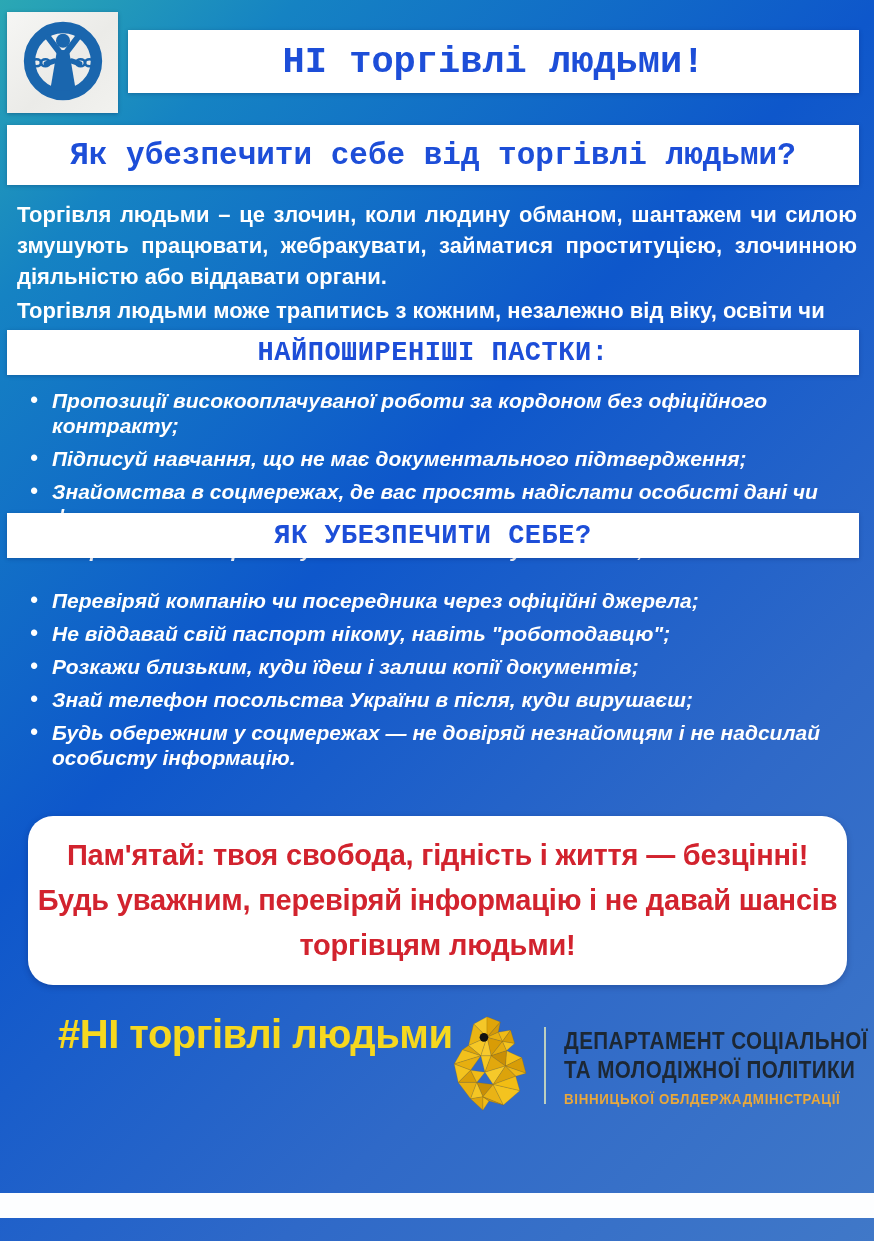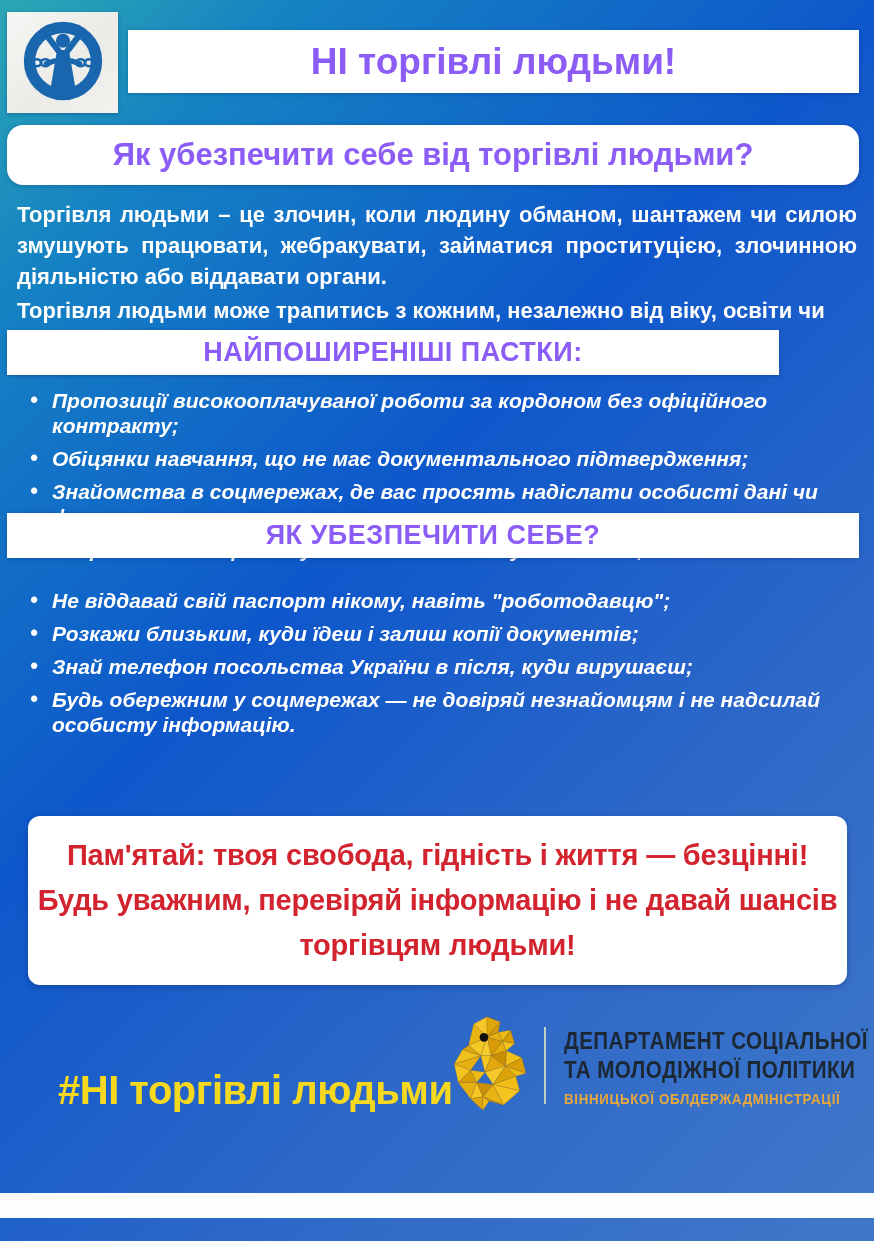--- a/index.html
+++ b/index.html
@@ -3,25 +3,25 @@
 <meta charset="utf-8">
 <style>
   html,body { margin:0; padding:0; background:#555; }
   .poster {
     position:relative; width:874px; height:1241px; overflow:hidden;
     font-family:"Liberation Sans", sans-serif;
     background:linear-gradient(135deg,#2BA8B4 0%,#1583C3 14%,#0E57CB 42%,#2F69C8 72%,#4078C8 100%);
   }
   .banner {
     position:absolute; background:#fff; display:flex; align-items:center; justify-content:center;
-    color:#8b5cf6; font-weight:bold; box-shadow:0 1px 4px rgba(0,10,60,.25); text-align:center;
+    color:#1d4ed8; font-weight:bold; box-shadow:0 1px 4px rgba(0,10,60,.25); text-align:center;font-family:Liberation Mono, monospace;
   }
   .title-banner   { left:128px; top:30px;  width:731px; height:63px; font-size:37px; }
-  .subtitle-banner{ left:7px;   top:125px; width:852px; height:60px; font-size:31px;border-radius:16px; }
-  .section-banner1{ left:7px;   top:330px; width:772px; height:45px; font-size:27px; letter-spacing:.5px; }
+  .subtitle-banner{ left:7px;   top:125px; width:852px; height:60px; font-size:31px; }
+  .section-banner1{ left:7px;   top:330px; width:852px; height:45px; font-size:27px; letter-spacing:.5px; }
   .section-banner2{ left:7px;   top:513px; width:852px; height:45px; font-size:27px; letter-spacing:.5px; }
 
   .logo-tile {
     position:absolute; left:7px; top:12px; width:111px; height:101px;
     background:linear-gradient(135deg,#f6f6f4 0%,#ebebe8 55%,#f2f2ef 100%);
     display:flex; align-items:center; justify-content:center; box-shadow:0 1px 4px rgba(0,10,60,.3);
   }
 
   .intro { position:absolute; left:14px; top:196px; width:846px; color:#fff; font-size:22px; font-weight:700; line-height:31px; }
   .intro p { margin:3px; }
@@ -30,28 +30,28 @@
   ul.bullets { position:absolute; left:28px; width:820px; margin:0; padding:0; list-style:none;
                color:#fff; font-size:21px; font-weight:700; line-height:25px;font-style:italic; }
   ul.bullets li { position:relative; padding-left:24px; margin-bottom:8px; }
   ul.bullets li::before { content:"•"; position:absolute; left:2px; top:-1px; font-size:22px; }
   .list-traps  { top:388px; }
   .list-safety { top:588px; }
   .list-safety li { margin-bottom:9px; }
 
   .reminder-box {
     position:absolute; left:28px; top:816px; width:819px; height:169px; background:#fff;
-    border-radius:12px; display:flex; flex-direction:column; align-items:center; justify-content:center;
+    border-radius:25px; display:flex; flex-direction:column; align-items:center; justify-content:center;
     color:#D2232E; font-weight:bold; font-size:29px; line-height:45px; text-align:center;
     box-shadow:0 2px 6px rgba(0,10,60,.25);
   }
   .reminder-box div { white-space:nowrap; letter-spacing:-0.2px; }
 
   .hashtag {
-    position:absolute; left:58px; top:1068px; color:#F6D81F; font-size:40px; font-weight:bold;
+    position:absolute; left:58px; top:1012px; color:#F6D81F; font-size:40px; font-weight:bold;
     letter-spacing:-0.5px; white-space:nowrap;
   }
   .map-logo { position:absolute; left:446px; top:1014px; }
   .org-divider { position:absolute; left:544px; top:1027px; width:2px; height:77px; background:#BCCFC0; }
   .org-block { position:absolute; left:564px; top:1026px; transform:scaleX(.86); transform-origin:left top; }
   .org-line { color:#1C2734; font-size:24px; font-weight:bold; line-height:29px; white-space:nowrap; letter-spacing:.5px; }
   .org-sub  { color:#E9A83C; font-size:15.5px; font-weight:bold; margin-top:6px; white-space:nowrap; letter-spacing:.8px; }
 
   .bottom-stripe { position:absolute; left:0; top:1193px; width:874px; height:25px; background:#FDFEFF; }
 </style>
@@ -87,29 +87,30 @@
   <div class="intro">
     <p class="p1">Торгівля людьми – це злочин, коли людину обманом, шантажем чи силою змушують працювати, жебракувати, займатися проституцією, злочинною діяльністю або віддавати органи.</p>
     <p class="p2">Торгівля людьми може трапитись з кожним, незалежно від віку, освіти чи статі.</p>
   </div>
 
   <div class="banner section-banner1">
     <span>НАЙПОШИРЕНІШІ ПАСТКИ:</span>
   </div>
   <ul class="bullets list-traps">
     <li>Пропозиції високооплачуваної роботи за кордоном без офіційного контракту;</li>
-    <li>Обіцянки навчання, що не має документального підтвердження;</li>
+    <li>Підписуй навчання, що не має документального підтвердження;</li>
     <li>Знайомства в соцмережах, де вас просять надіслати особисті дані чи фото;</li>
     <li>Запрошення на «роботу» без чіткого опису обов'язків;</li>
   </ul>
 
   <div class="banner section-banner2">
     <span>ЯК УБЕЗПЕЧИТИ СЕБЕ?</span>
   </div>
   <ul class="bullets list-safety">
+    <li>Перевіряй компанію чи посередника через офіційні джерела;</li>
     <li>Не віддавай свій паспорт нікому, навіть "роботодавцю";</li>
     <li>Розкажи близьким, куди їдеш і залиш копії документів;</li>
     <li>Знай телефон посольства України в після, куди вирушаєш;</li>
     <li>Будь обережним у соцмережах — не довіряй незнайомцям і не надсилай особисту інформацію.</li>
   </ul>
 
   <div class="reminder-box">
     <div>Пам'ятай: твоя свобода, гідність і життя — безцінні!</div>
     <div>Будь уважним, перевіряй інформацію і не давай шансів</div>
     <div>торгівцям людьми!</div>

